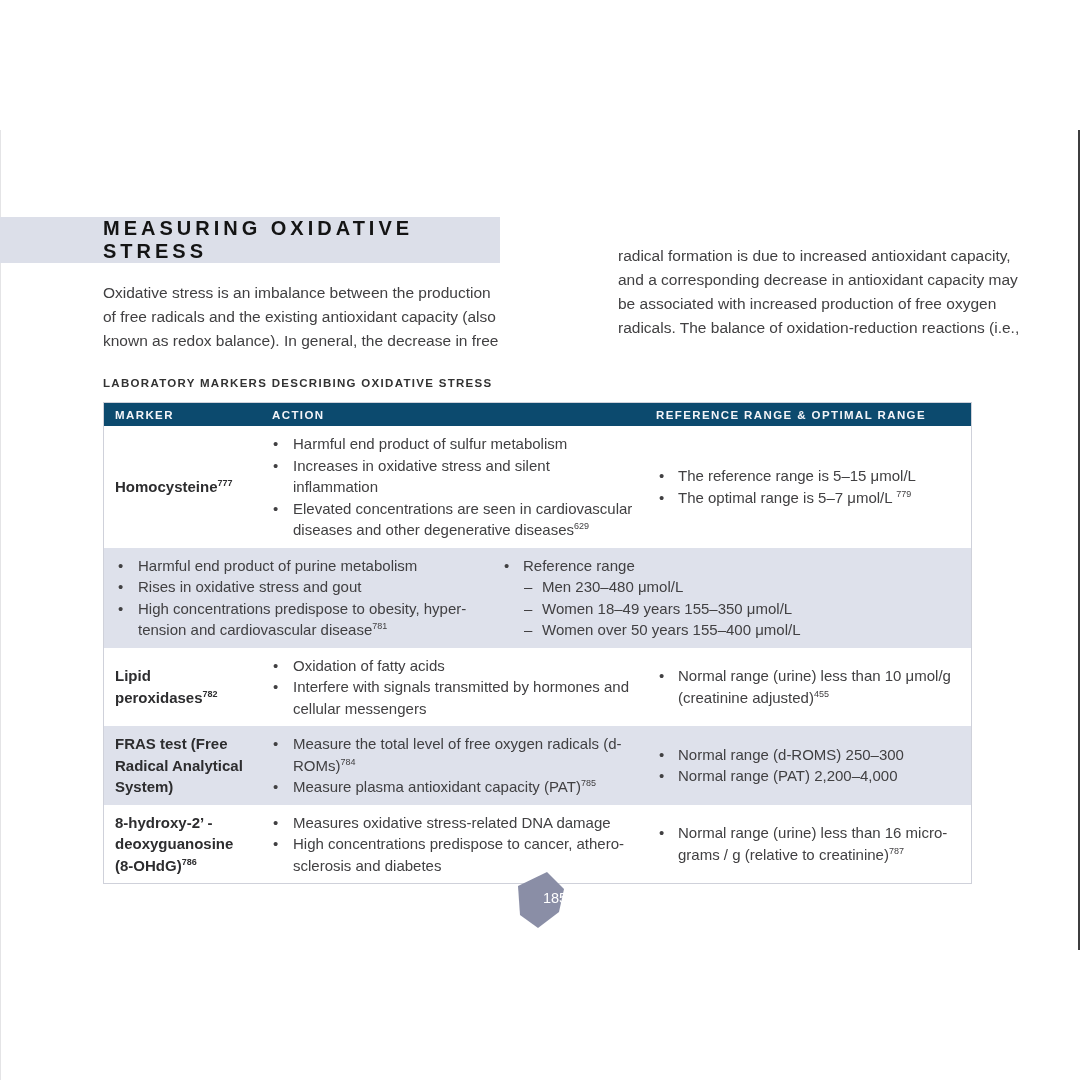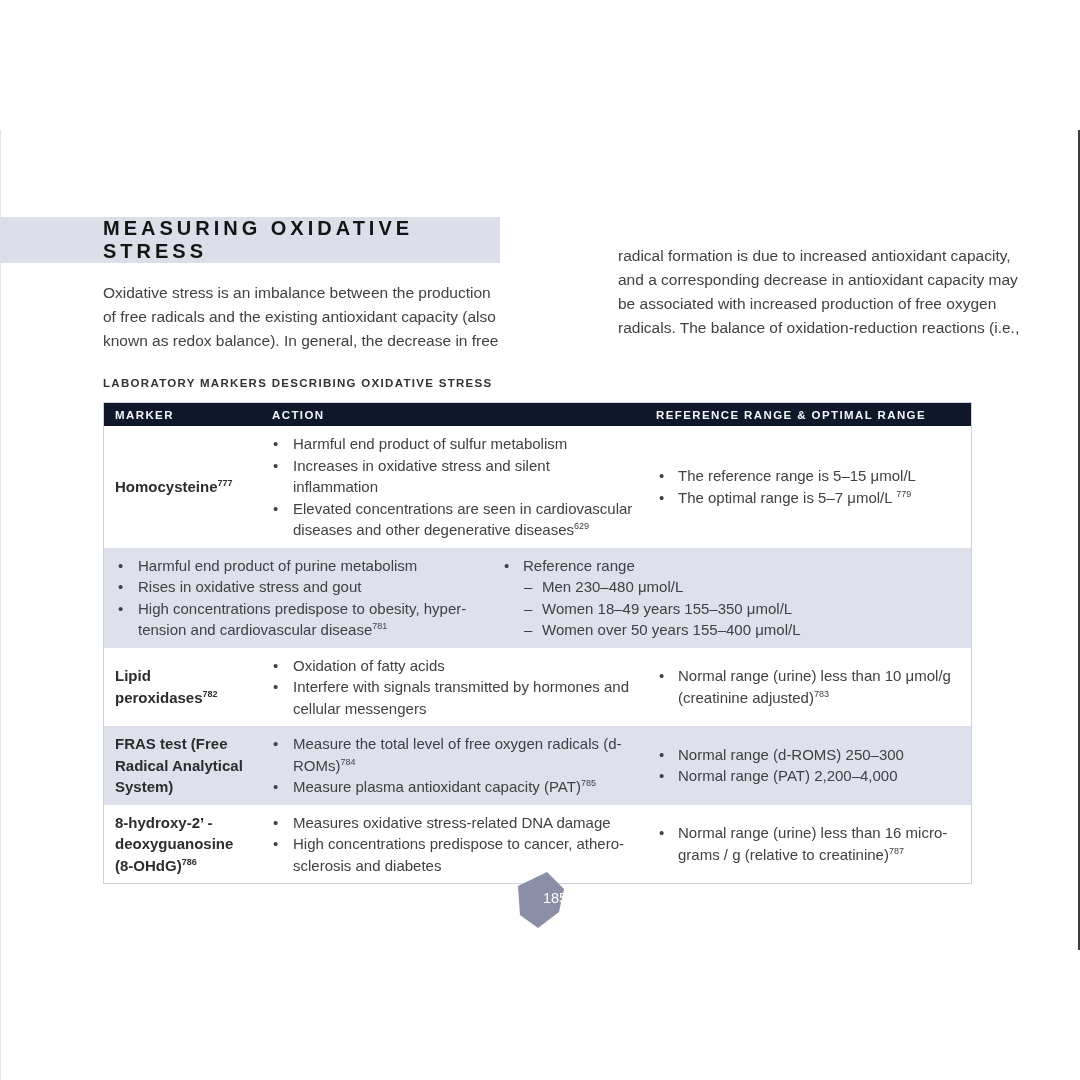--- a/index.html
+++ b/index.html
@@ -13,21 +13,21 @@
   .header-bar{position:absolute;left:0;top:217px;width:500px;height:46px;background:#dcdfe9;display:flex;align-items:center;}
   .header-bar h1{margin:0 0 0 103px;font-size:20px;font-weight:700;letter-spacing:4px;color:#141414;}
 
   .intro{font-size:15.5px;line-height:24px;color:#414042;}
   .intro-left{position:absolute;left:103px;top:281px;width:400px;}
   .intro-right{position:absolute;left:578px;top:244px;width:402px;margin-left:40px;}
 
   .table-title{position:absolute;left:103px;top:377px;font-size:11.5px;font-weight:700;letter-spacing:1.3px;color:#323232;}
 
   .marker-table{position:absolute;left:103px;top:402px;width:869px;border:1px solid #cfd1da;box-sizing:border-box;font-size:15px;}
-  .thead{display:flex;background:#0f172a;color:#f4f5f9;height:23px;align-items:center;font-size:11.5px;font-weight:700;letter-spacing:1.4px;}
+  .thead{display:flex;background:#0c4a6e;color:#f4f5f9;height:23px;align-items:center;font-size:11.5px;font-weight:700;letter-spacing:1.4px;}
   .th{box-sizing:border-box;}
   .th-marker{width:155px;padding-left:11px;}
   .th-action{width:390px;padding-left:13px;}
   .th-ref{flex:1;padding-left:7px;}
 
   .row{display:flex;background:#ffffff;}
   .row+.row{border-top:1px solid #d8d9df;}
   .row:nth-child(even){background:#dee1eb;border-top:none;}
   .row:nth-child(even)+.row{border-top:none;}
   .cell{box-sizing:border-box;display:flex;flex-direction:column;justify-content:center;padding-top:7px;padding-bottom:7px;}
@@ -109,21 +109,21 @@
         </div>
         <div class="row">
           <div class="cell marker-cell">
             <span>Lipid peroxidases<sup>782</sup></span>
           </div>
           <div class="cell action-cell">
             <div class="li"><span class="glyph">•</span>Oxidation of fatty acids</div>
             <div class="li"><span class="glyph">•</span>Interfere with signals transmitted by hormones and cellular messengers</div>
           </div>
           <div class="cell ref-cell">
-            <div class="li"><span class="glyph">•</span>Normal range (urine) less than 10 μmol/g (creatinine adjusted)<sup>783</sup></div>
+            <div class="li"><span class="glyph">•</span>Normal range (urine) less than 10 μmol/g (creatinine adjusted)<sup>455</sup></div>
           </div>
         </div>
         <div class="row">
           <div class="cell marker-cell">
             <span>FRAS test (Free Radical Analytical System)</span>
           </div>
           <div class="cell action-cell">
             <div class="li"><span class="glyph">•</span>Measure the total level of free oxygen radicals (d-ROMs)<sup>784</sup></div>
             <div class="li"><span class="glyph">•</span>Measure plasma antioxidant capacity (PAT)<sup>785</sup></div>
           </div>

